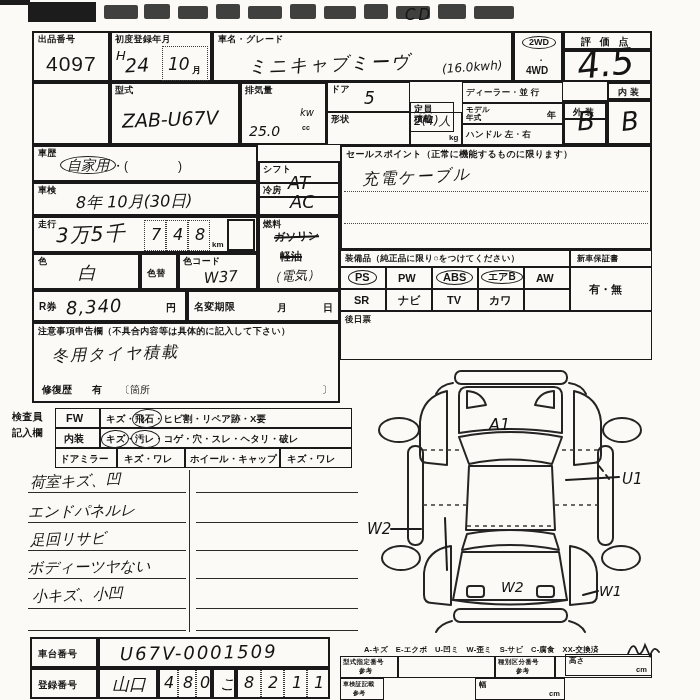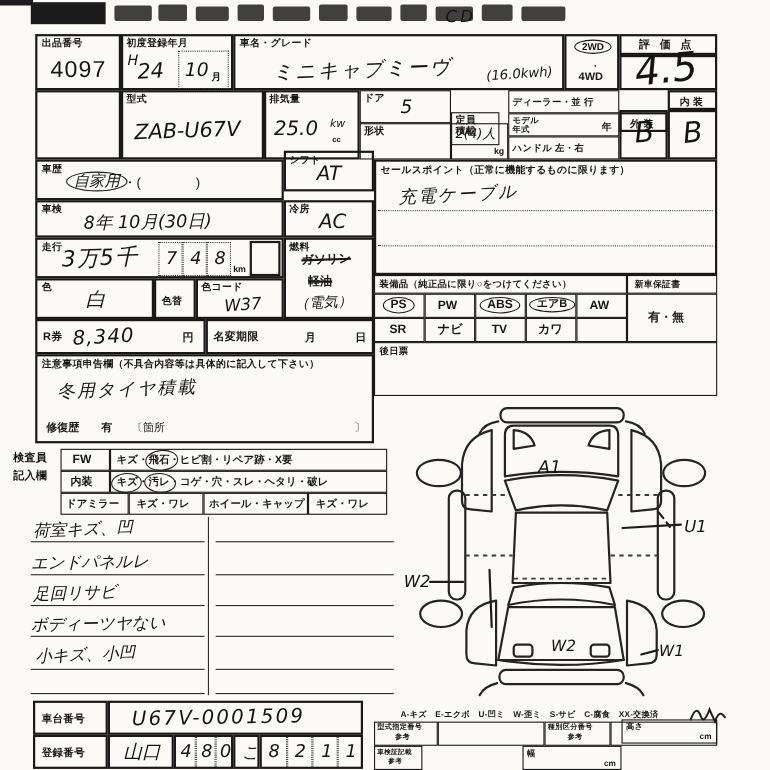--- a/index.html
+++ b/index.html
@@ -96,21 +96,21 @@
   <div class="cell" style="left:607px;top:100px;width:45px;height:45px;">
     <span class="hw" style="top:6px;left:12px;font-size:26px;transform:rotate(-6deg);">B</span>
   </div>
 
   <div class="cell" style="left:110px;top:82px;width:130px;height:63px;">
     <span class="lbl" style="top:2px;left:3px;">型式</span>
     <span class="hw" style="top:26px;left:10px;font-size:19px;transform:rotate(-2deg);">ZAB-U67V</span>
   </div>
   <div class="cell" style="left:240px;top:82px;width:87px;height:63px;">
     <span class="lbl" style="top:2px;left:3px;">排気量</span>
-    <span class="hw" style="top:25px;left:7px;font-size:18px;">25.0</span>
+    <span class="hw" style="top:40px;left:7px;font-size:14px;">25.0</span>
     <span class="hw" style="top:24px;left:58px;font-size:10px;">kw</span>
     <span class="pr" style="top:40px;left:60px;font-size:7px;">cc</span>
   </div>
   <div class="cell thin" style="left:327px;top:82px;width:83px;height:30px;">
     <span class="lbl" style="top:2px;left:3px;">ドア</span>
     <span class="hw" style="top:7px;left:36px;font-size:17px;">5</span>
   </div>
   <div class="cell thin" style="left:410px;top:82px;width:44px;height:30px;margin-top:20px;">
     <span class="lbl" style="top:2px;left:3px;">定員</span>
     <span class="hw" style="top:12px;left:3px;font-size:12px;">2(4)人</span>
@@ -132,21 +132,21 @@
   </div>
   <div class="cell thin" style="left:462px;top:124px;width:101px;height:21px;">
     <span class="lbl" style="top:5px;left:3px;font-size:8.5px;">ハンドル 左・右</span>
   </div>
 
   <div class="cell" style="left:32px;top:145px;width:226px;height:37px;">
     <span class="lbl" style="top:2px;left:4px;">車歴</span>
     <span class="hw ring" style="top:9px;left:26px;font-size:14px;">自家用</span>
     <span class="pr pre" style="top:13px;left:78px;font-size:12px;font-weight:400;">・(               )</span>
   </div>
-  <div class="cell" style="left:258px;top:137px;width:82px;height:37px;text-decoration:underline;">
+  <div class="cell" style="left:258px;top:161px;width:82px;height:37px;text-decoration:underline;">
     <span class="lbl" style="top:2px;left:3px;">シフト</span>
     <span class="hw" style="top:11px;left:28px;font-size:18px;">AT</span>
   </div>
 
   <div class="cell" style="left:340px;top:145px;width:312px;height:105px;">
     <span class="lbl" style="top:3px;left:4px;font-size:9px;">セールスポイント（正常に機能するものに限ります）</span>
     <span class="hw" style="top:22px;left:20px;font-size:16px;transform:rotate(-3deg);letter-spacing:2px;">充電ケーブル</span>
     <div class="dotline" style="left:2px;top:44px;width:304px;"></div>
     <div class="dotline" style="left:2px;top:76px;width:304px;"></div>
   </div>

